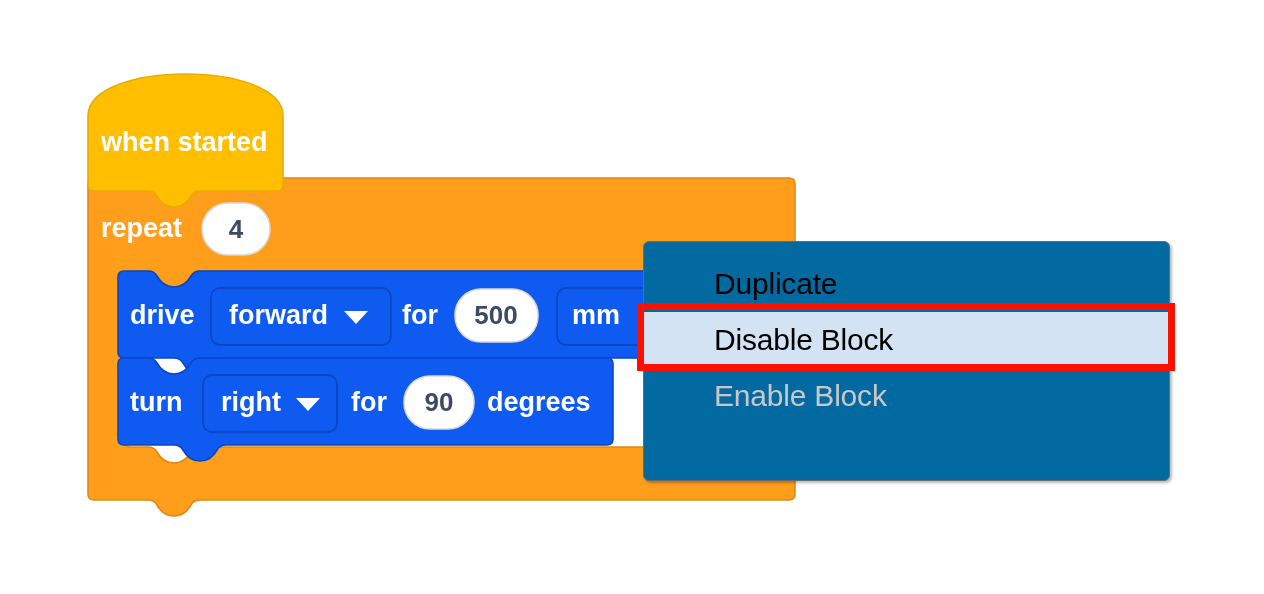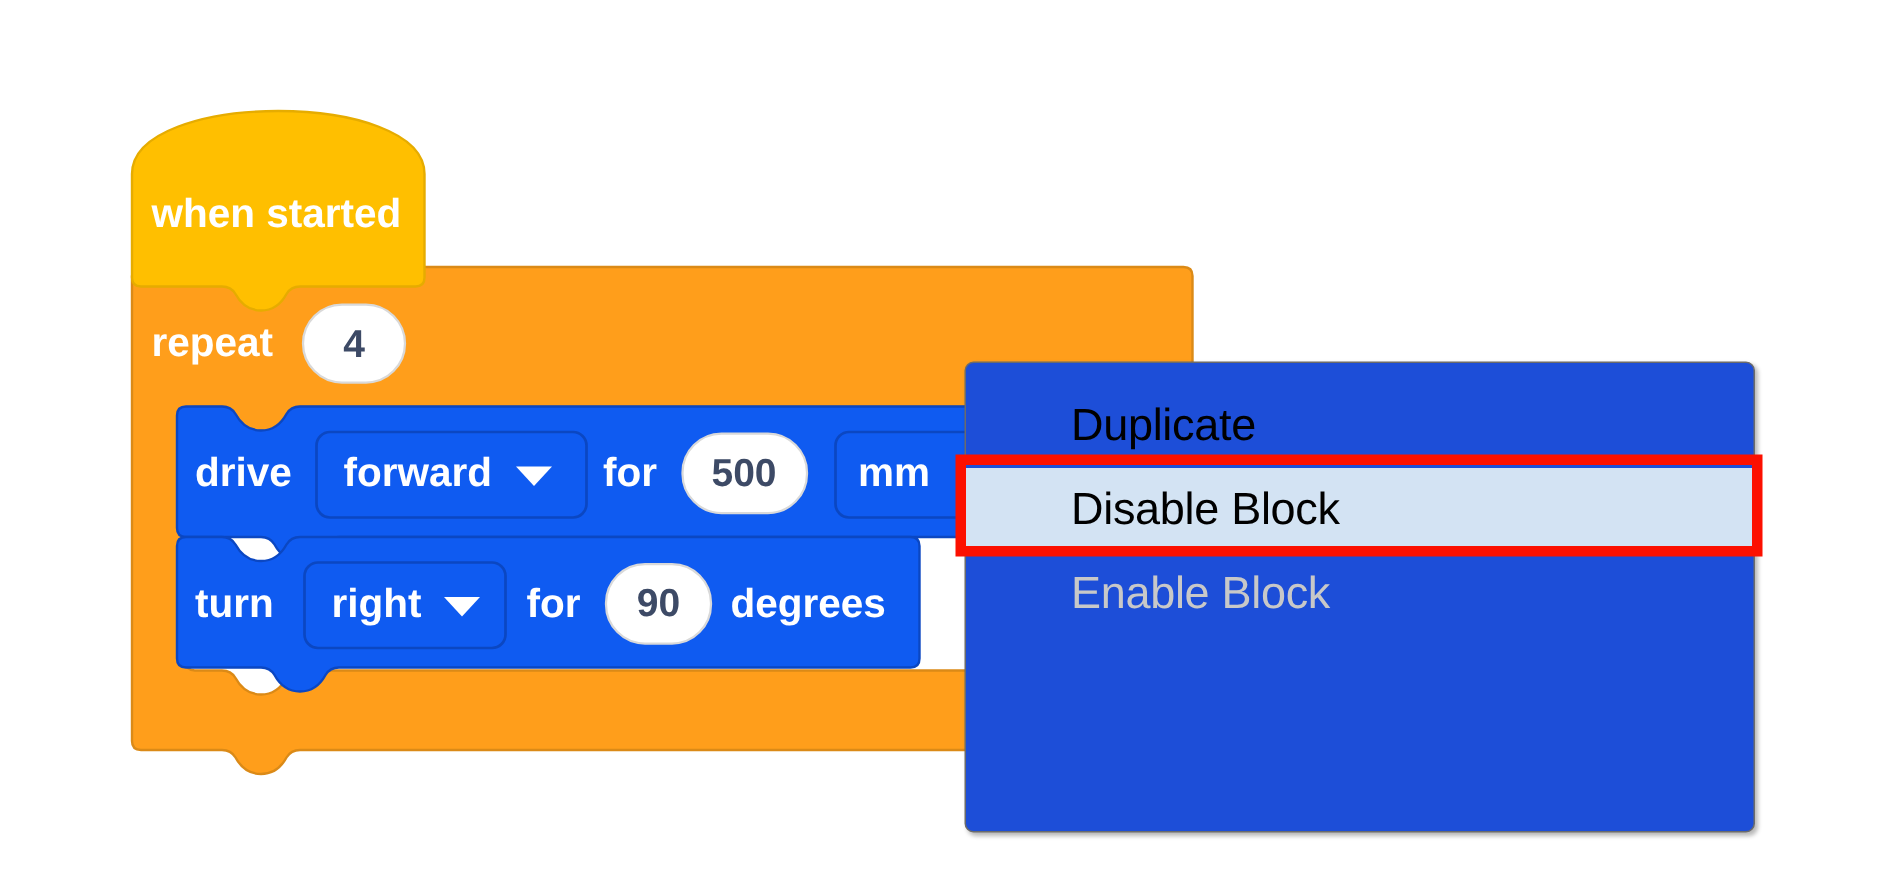--- a/index.html
+++ b/index.html
@@ -38,22 +38,22 @@
     text-anchor: middle;
     dominant-baseline: middle;
   }
 
   
   #context-menu {
     position: absolute;
     left: 643px;
     top: 241px;
     width: 527px;
-    height: 314px;
-    background: #1d4ed8;
+    height: 240px;
+    background: #0369a1;
     border: 1px solid #6b6b6b;
     border-radius: 6px;
     box-shadow: 2px 2px 3px rgba(0,0,0,0.28);
     box-sizing: border-box;
     overflow: hidden;
     z-index: 20;
   }
   .menu-item {
     position: absolute;
     left: 0;

